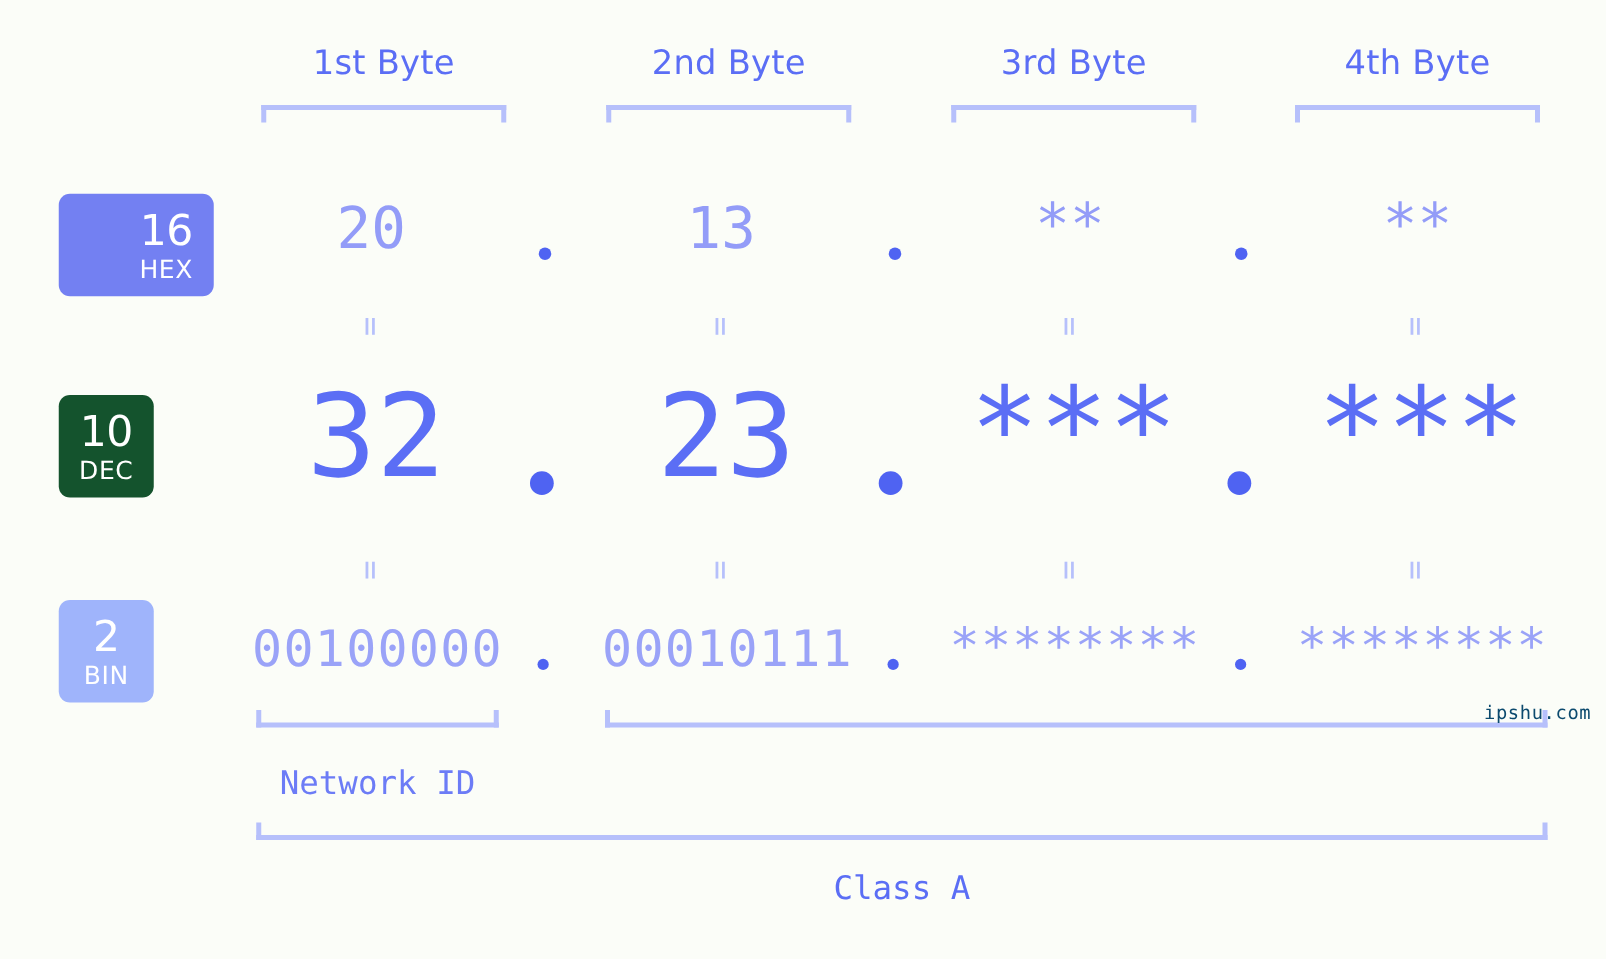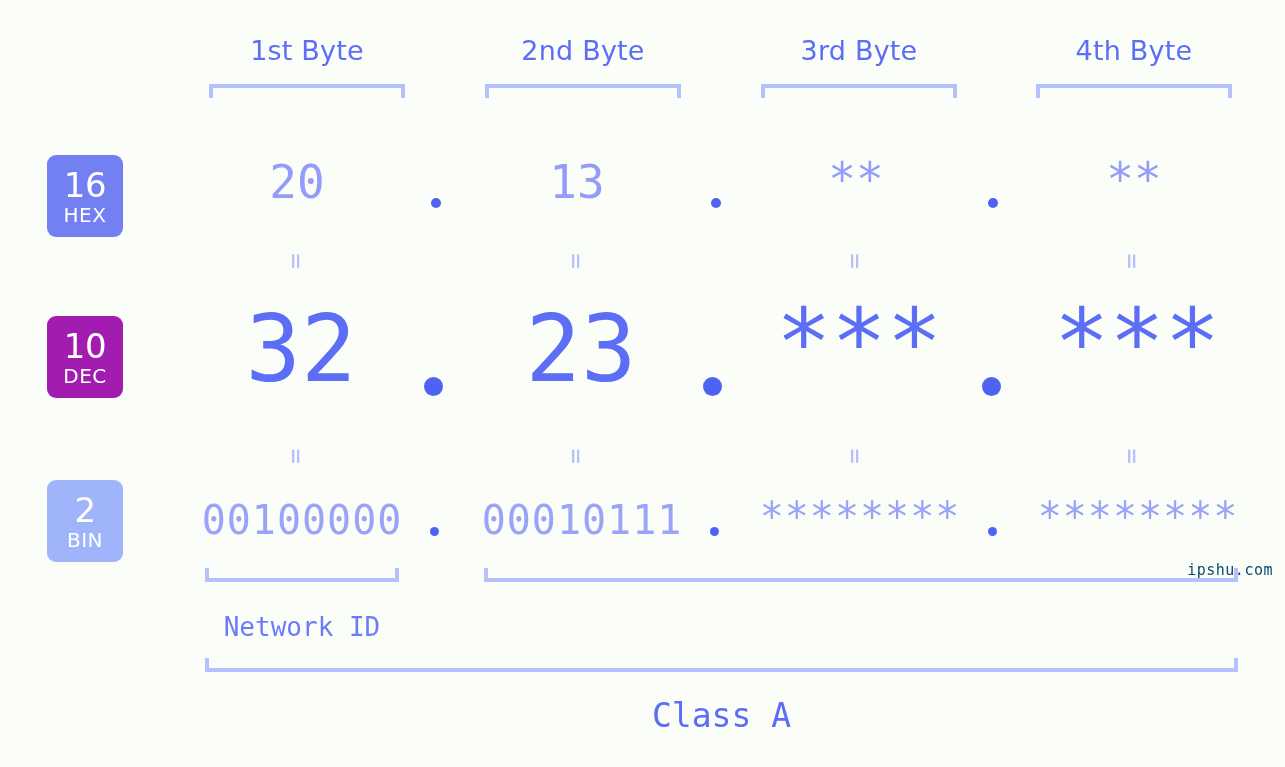--- a/index.html
+++ b/index.html
@@ -118,21 +118,21 @@
   
   .caption {
     position: absolute;
     text-align: center;
     color: #6c7cf6;
     font-family: "DejaVu Sans Mono", monospace;
     font-size: 26px;
     white-space: nowrap;
   }
   .caption.klass {
-    font-size: 33px;
+    font-size: 26px;
     color: #5b6ef5;
   }
 
   .watermark {
     position: absolute;
     right: 12px;
     bottom: 8px;
     color: #0c4a6e;
     font-family: "DejaVu Sans Mono", monospace;
     font-size: 15px;
@@ -147,25 +147,25 @@
   <div class="byte-header" style="left:209px; top:35px; width:196px;">1st Byte</div>
   <div class="byte-header" style="left:485px; top:35px; width:196px;">2nd Byte</div>
   <div class="byte-header" style="left:761px; top:35px; width:196px;">3rd Byte</div>
   <div class="byte-header" style="left:1036px; top:35px; width:196px;">4th Byte</div>
 
   <div class="bracket-down" style="left:209px; top:84px; width:196px;"></div>
   <div class="bracket-down" style="left:485px; top:84px; width:196px;"></div>
   <div class="bracket-down" style="left:761px; top:84px; width:196px;"></div>
   <div class="bracket-down" style="left:1036px; top:84px; width:196px;"></div>
 
-  <div class="badge" style="left:47px; top:155px; background:#7380f2;">
+  <div class="badge" style="left:47px; top:155px; background:#7380f2;padding-left:48px;">
     <span class="num">16</span>
     <span class="name">HEX</span>
   </div>
-  <div class="badge" style="left:47px; top:316px; background:#a21caf;">
+  <div class="badge" style="left:47px; top:316px; background:#14532d;">
     <span class="num">10</span>
     <span class="name">DEC</span>
   </div>
   <div class="badge" style="left:47px; top:480px; background:#9fb4fb;">
     <span class="num">2</span>
     <span class="name">BIN</span>
   </div>
 
   <div class="val hex" style="left:199px; top:155px; width:196px;">20</div>
   <div class="val hex" style="left:479px; top:155px; width:196px;">13</div>

